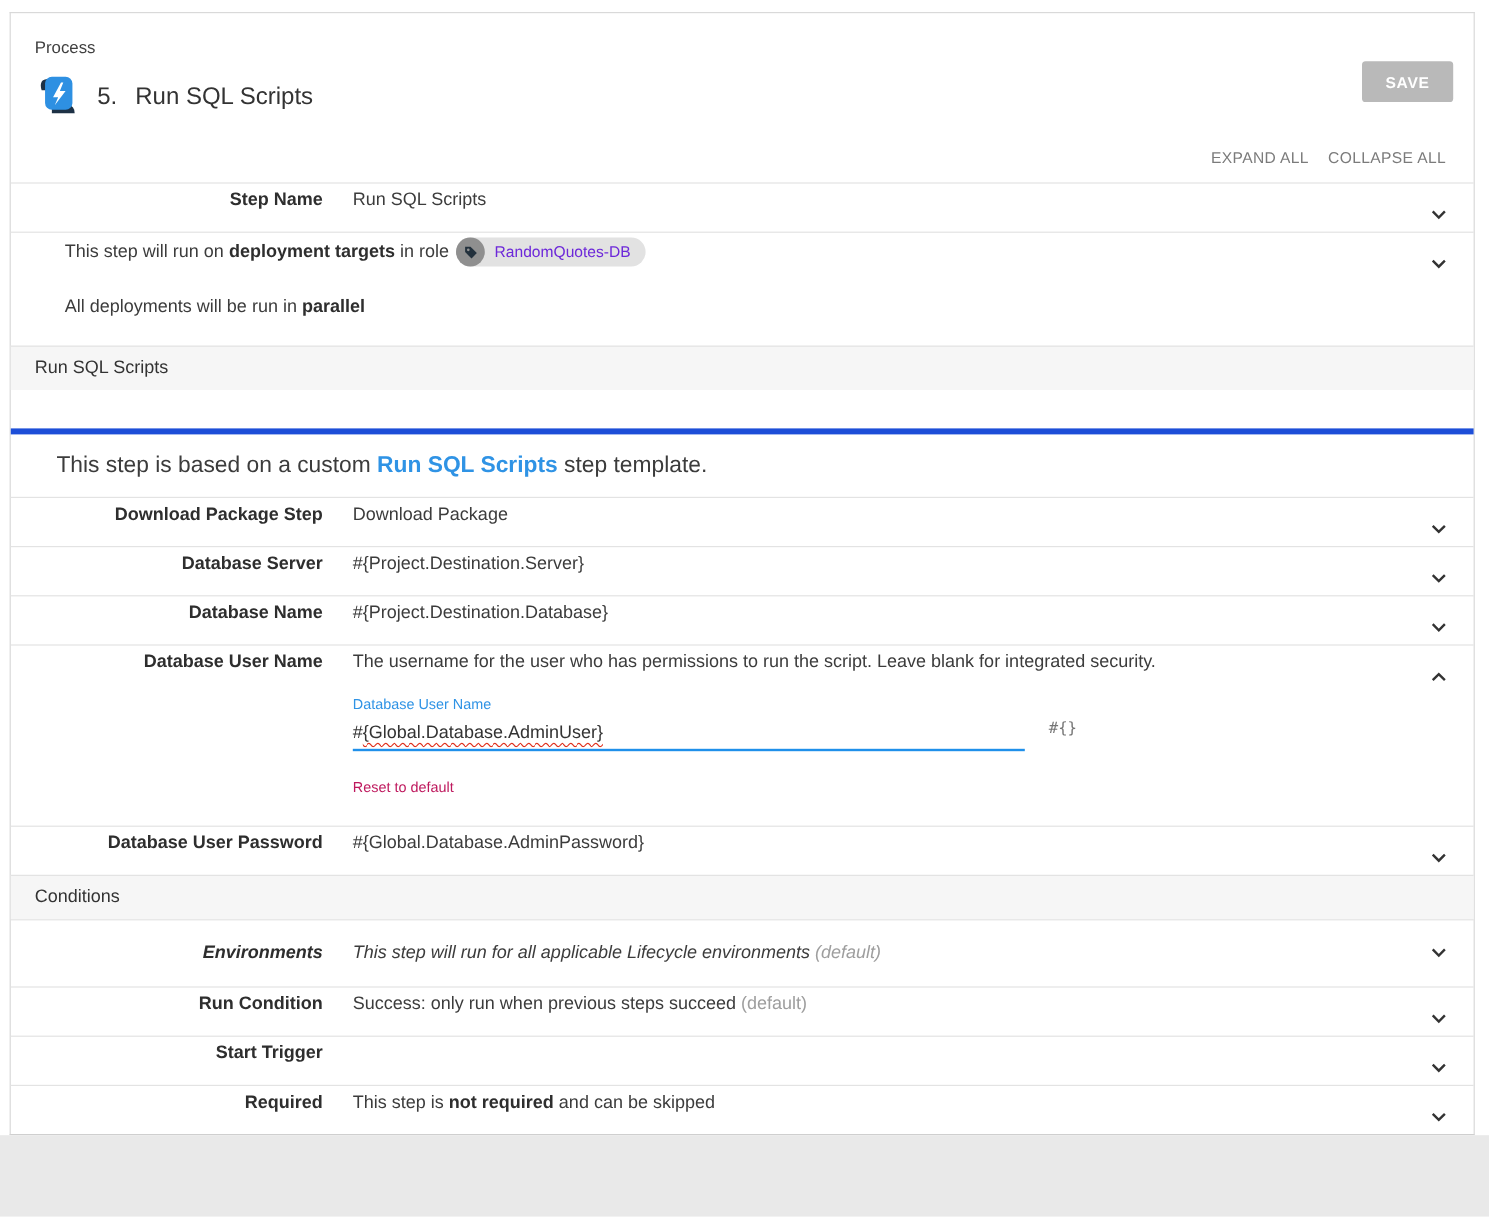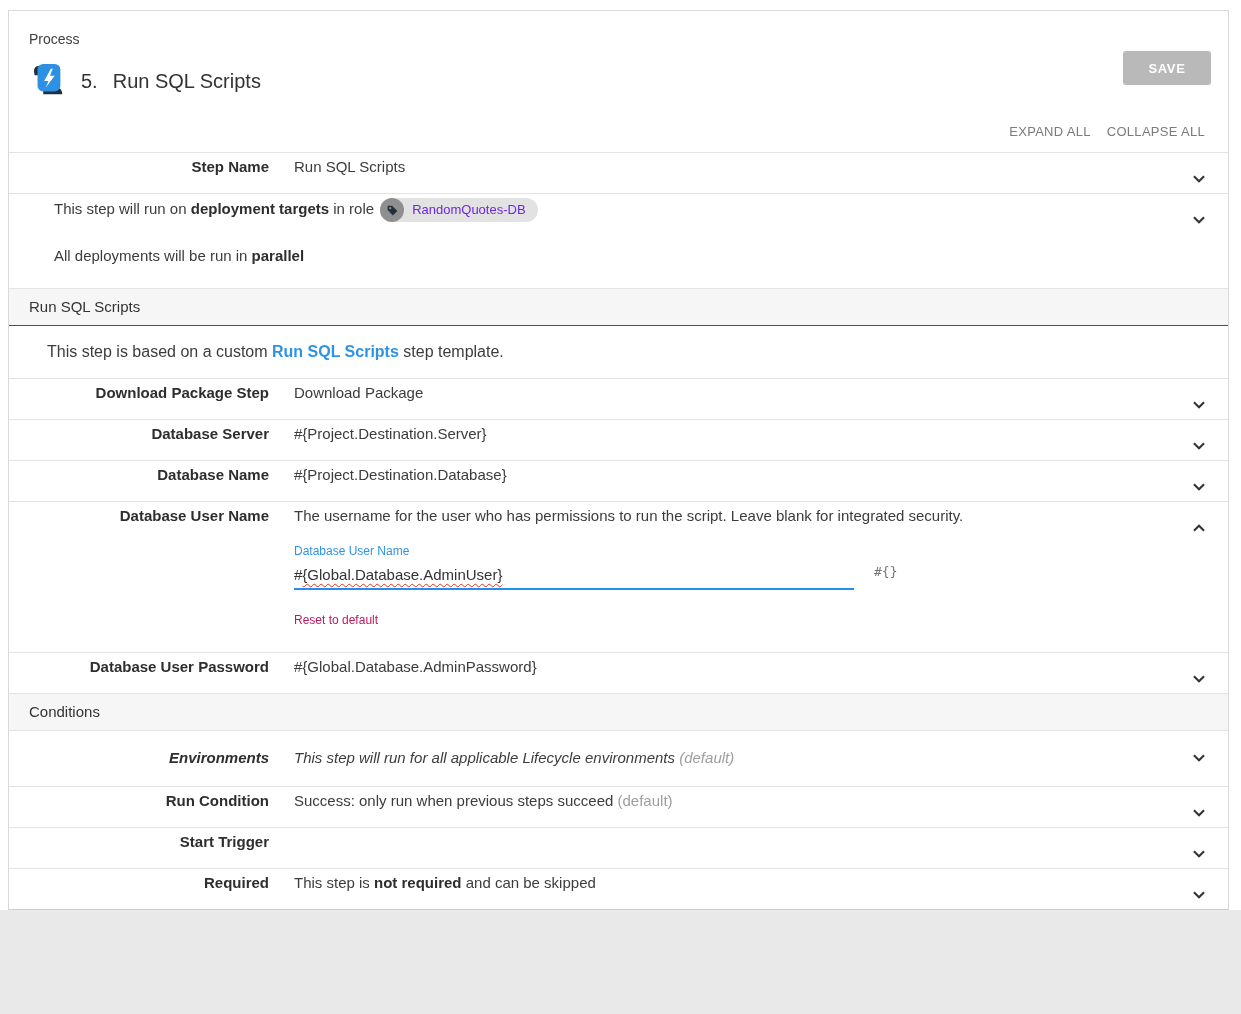--- a/index.html
+++ b/index.html
@@ -23,21 +23,21 @@
 
   
   .hdr { position: relative; padding: 19px 20px 0 20px; }
   .breadcrumb { font-size: 14px; color: #404040; cursor: pointer; line-height: 18px; }
   .title-row { display: flex; align-items: center; margin-top: 9px; height: 48px; }
   .step-icon { width: 38px; height: 38px; margin-right: 14px; flex: 0 0 auto; }
   .step-num { font-size: 20px; color: #333; margin-right: 15px; }
   .page-title { font-size: 20px; color: #333; }
   .save-btn {
     position: absolute; top: 40px; right: 17px;
-    width: 88px; height: 34px;
+    width: 76px; height: 34px;
     background: #b9b9b9; color: #fff;
     font-family: "Liberation Sans", sans-serif;
     font-size: 13px; font-weight: bold; letter-spacing: .6px;
     border: none; border-radius: 3px; cursor: default;
   }
   .expand-row {
     display: flex; justify-content: flex-end; gap: 16px;
     padding: 20px 3px 13px 0;
   }
   .expand-link {
@@ -66,22 +66,22 @@
   b, .bold { font-weight: bold; color: #2e2e2e; }
   .muted { color: #9e9e9e; }
 
   .sect-hdr {
     padding: 8px 20px; background: #f6f6f6;
     border-top: 1px solid #e3e3e3;
     font-size: 15px; line-height: 20px; color: #333;
   }
   .note-row {
     padding: 16px 60px 16px 38px;
-    border-top: 1px solid #1d4ed8;
-    font-size: 16px; line-height: 20px; color: #3c3c3c;
+    border-top: 5px solid #1d4ed8;
+    font-size: 19px; line-height: 20px; color: #3c3c3c; margin-top: 32px;
   }
   .tmpl-link { color: #2f93e5; font-weight: bold; cursor: pointer; }
 
   
   .ep-line2 { margin-top: 24px; }
   .ep-row { padding-bottom: 22px; }
   .role-chip {
     display: inline-flex; align-items: center;
     height: 24px; border-radius: 12px;
     background: #e2e2e2; padding-right: 12px;

